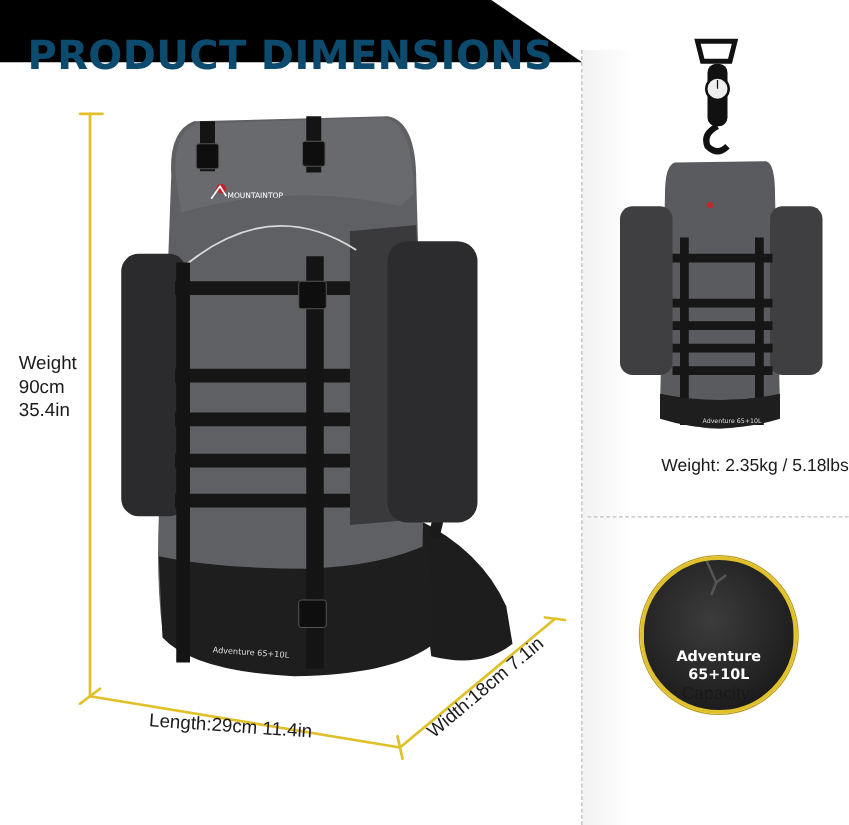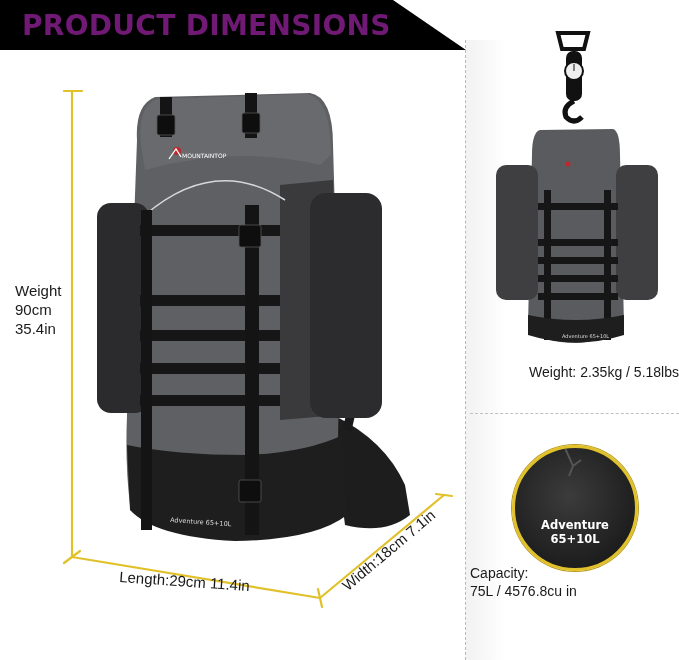--- a/index.html
+++ b/index.html
@@ -1,29 +1,29 @@
 <!DOCTYPE html>
 <html><head>
 <meta charset="utf-8">
 <style>
   html, body { margin:0; padding:0; }
   body { width:679px; height:660px; background:#ffffff; position:relative; overflow:hidden; font-family:"Liberation Sans", sans-serif; }
   .abs { position:absolute; }
   .banner { left:0; top:0; width:468px; height:50px; }
   .banner svg { position:absolute; left:0; top:0; }
-  .banner-title { position:absolute; left:22px; top:9px; font-family:"DejaVu Sans", sans-serif; font-weight:bold; font-size:28px; color:#701a75; letter-spacing:0.3px; white-space:nowrap; }
+  .banner-title { position:absolute; left:22px; top:25px; font-family:"DejaVu Sans", sans-serif; font-weight:bold; font-size:32px; color:#0c4a6e; letter-spacing:0.3px; white-space:nowrap; }
   .divider-v { left:465px; top:40px; width:0; height:620px; border-left:1px dashed #b8b8b8; }
   .divider-h { left:470px; top:413px; width:209px; height:0; border-top:1px dashed #c0c0c0; }
   .right-shade { left:466px; top:40px; width:40px; height:620px; background:linear-gradient(to right,#f2f2f2,#ffffff); }
   .dim-label { color:#1a1a1a; font-size:15px; line-height:19px; white-space:nowrap; }
   .height-label { left:15px; top:281px; }
   .length-label { left:120px; top:567px; transform:rotate(4deg); transform-origin:left top; font-size:15px; }
   .width-label { left:338px; top:580px; transform:rotate(-40deg); transform-origin:left top; font-size:15px; }
   .weight-label { left:470px; top:364px; width:209px; text-align:right; font-size:14px; color:#1a1a1a; }
-  .capacity { left:470px; top:564px; width:209px; font-size:14px; line-height:18px; color:#1a1a1a; }
+  .capacity { left:470px; top:545px; width:209px; text-align:center; font-size:14px; line-height:18px; color:#1a1a1a; }
   .badge { left:512px; top:445px; width:120px; height:120px; border-radius:50%; background:radial-gradient(circle at 45% 40%,#3c3c3c,#1c1c1c 75%); border:3px solid #e1c12a; box-shadow:0 0 0 1px #b89a1c; overflow:hidden; }
   .badge-text { position:absolute; left:0; right:0; top:70px; text-align:center; color:#fff; font-weight:bold; font-size:11.5px; font-family:"DejaVu Sans", sans-serif; }
 </style>
 </head>
 <body>
 
 <div class="abs banner">
   <svg width="468" height="50">
     <polygon points="0,0 393,0 466,50 0,50" fill="#000"></polygon>
   </svg>
@@ -133,14 +133,13 @@
 
 <div class="abs badge">
   <svg class="abs" style="left:40px;top:0;" width="40" height="40">
     <path d="M10,0 L18,18 L26,12 M18,18 L14,28" stroke="#555" stroke-width="2" fill="none"></path>
   </svg>
   <div class="badge-text">Adventure 65+10L</div>
 </div>
 
 <div class="abs capacity">
   <div>Capacity:</div>
-  <div>75L / 4576.8cu in</div>
 </div>
 
 </body></html>

